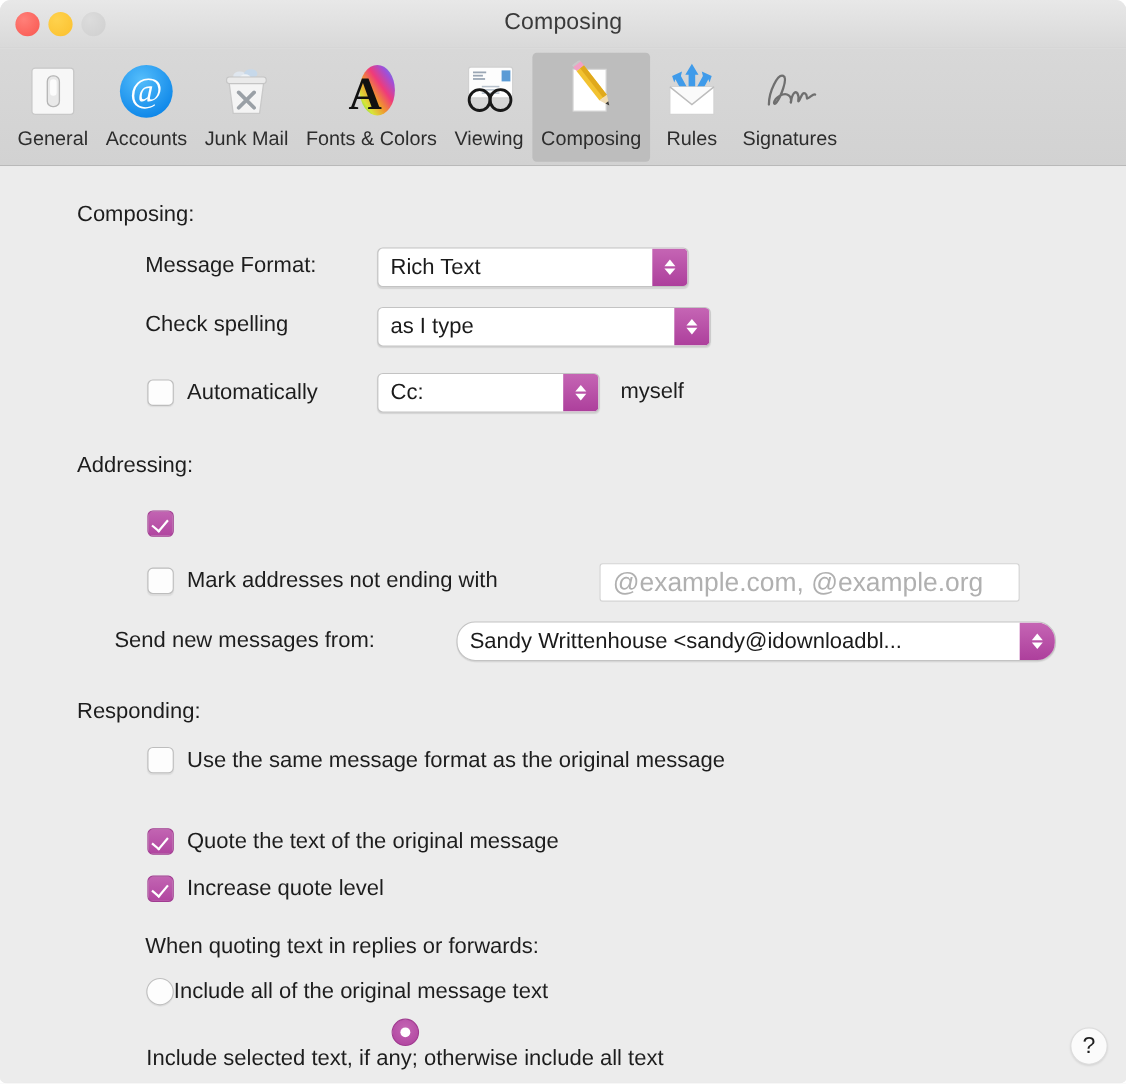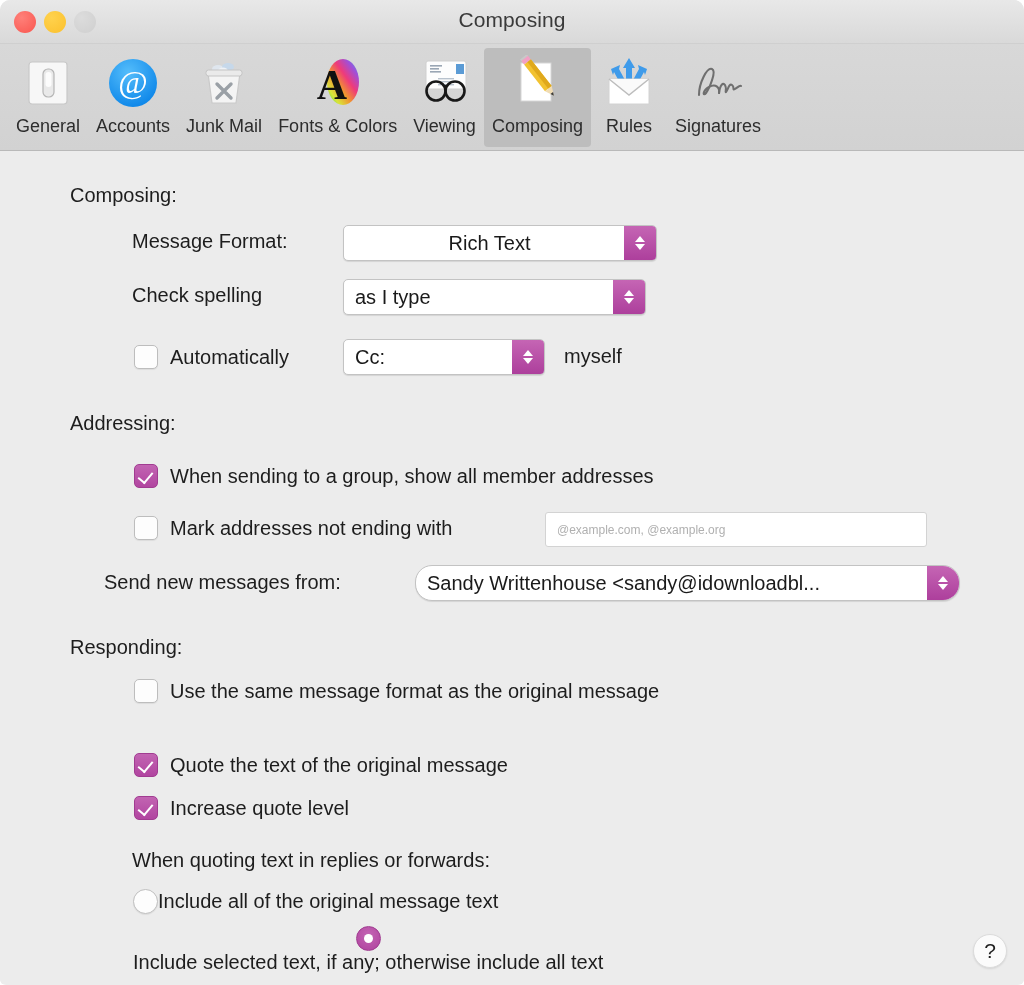--- a/index.html
+++ b/index.html
@@ -161,21 +161,21 @@
   
   .textfield {
     position: absolute;
     height: 35px;
     background: #ffffff;
     border: 1px solid #d3d3d3;
     border-radius: 3px;
     display: flex;
     align-items: center;
     padding-left: 11px;
-    font-size: 12px;
+    font-size: 24px;
     color: #b0b0b0;
     white-space: nowrap;
     overflow: hidden;
     cursor: text;
   }
 
   
   .cbrow {
     position: absolute;
     display: flex;
@@ -414,21 +414,21 @@
       <div class="tb-label">Signatures</div>
     </div>
 
   </div>
 
   <div id="content">
 
     <div class="section-head" style="left:70px; top:33px;">Composing:</div>
 
     <div class="row-label" style="left:132px; top:79px;">Message Format:</div>
-    <div class="popup" style="left:343px; top:74px; width:314px;text-align:center;">
+    <div class="popup" style="left:343px; top:74px; width:283px;">
       <div class="ptext">Rich Text</div>
       <div class="parrows">
         <span class="chev up"></span>
           <span class="chev down"></span>
       </div>
     </div>
 
     <div class="row-label" style="left:132px; top:133px;">Check spelling</div>
     <div class="popup" style="left:343px; top:128px; width:303px;">
       <div class="ptext">as I type</div>
@@ -448,21 +448,20 @@
         <span class="chev up"></span>
           <span class="chev down"></span>
       </div>
     </div>
     <div class="row-label" style="left:564px; top:194px;">myself</div>
 
     <div class="section-head" style="left:70px; top:261px;">Addressing:</div>
 
     <div class="cbrow" style="left:134px; top:313px;">
       <span class="cbox on"></span>
-      <span class="cblabel">When sending to a group, show all member addresses</span>
     </div>
 
     <div class="cbrow" style="left:134px; top:365px;">
       <span class="cbox off"></span>
       <span class="cblabel">Mark addresses not ending with</span>
     </div>
     <div class="textfield" style="left:545px; top:361px; width:382px;">@example.com, @example.org</div>
 
     <div class="row-label" style="left:104px; top:420px;">Send new messages from:</div>
     <div class="popup" style="left:415px; top:414px; width:545px;border-radius:17px;">

